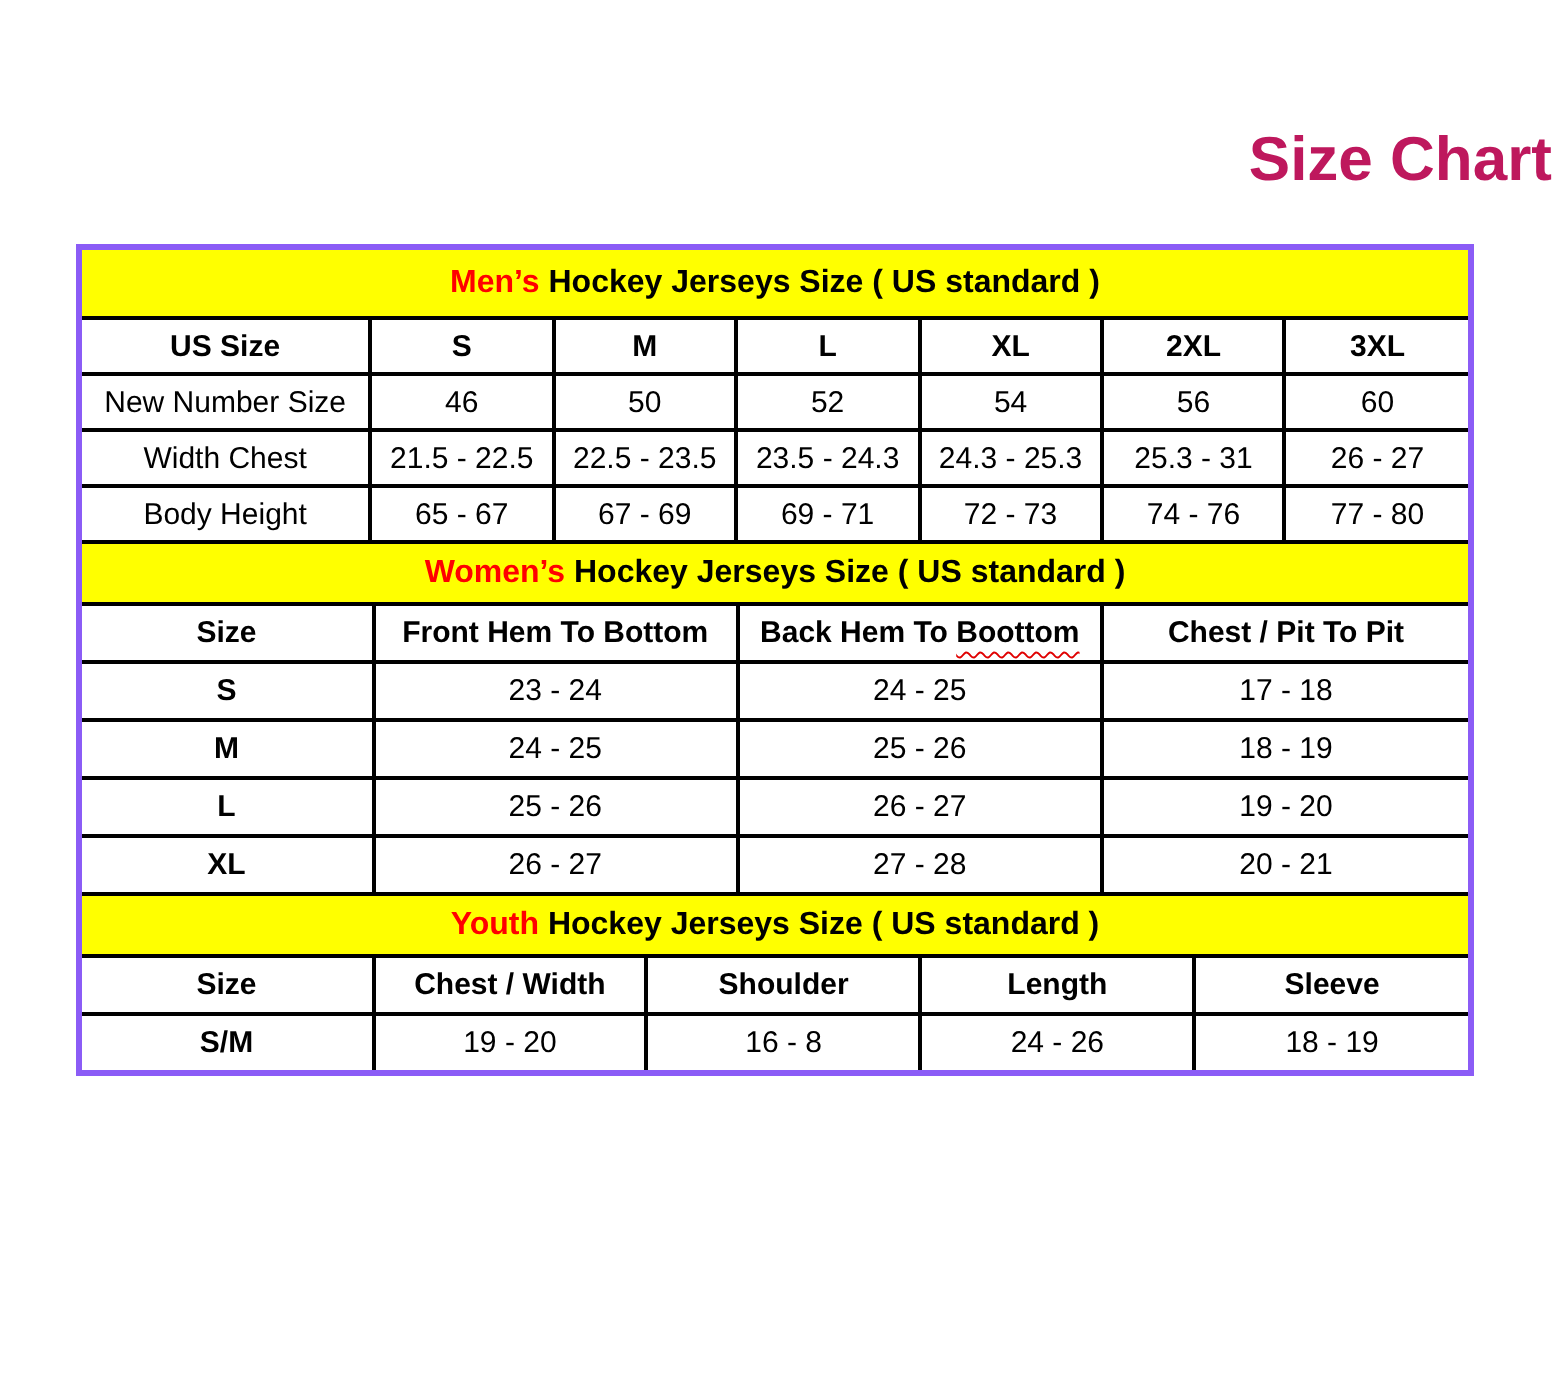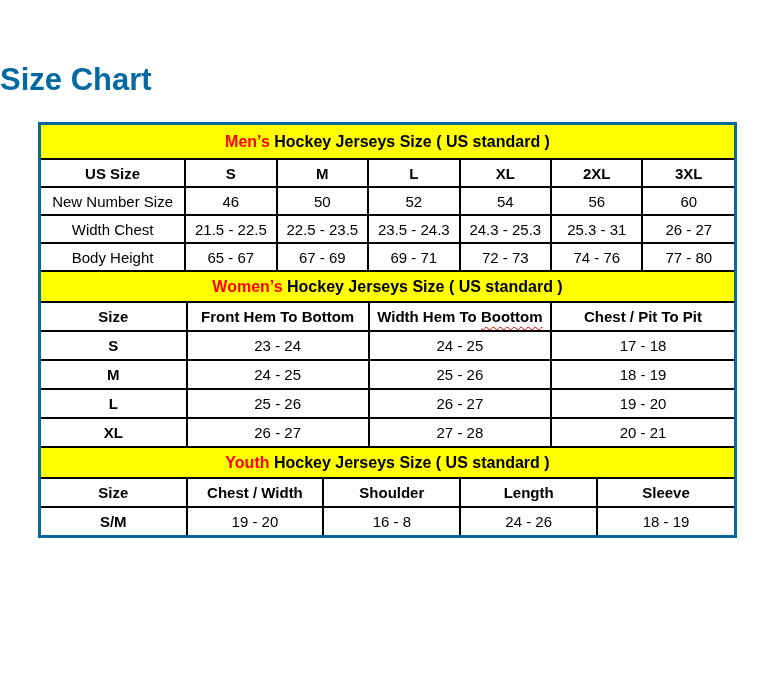--- a/index.html
+++ b/index.html
@@ -3,26 +3,26 @@
 <meta charset="utf-8">
 <style>
   html,body{margin:0;padding:0;}
   body{
     width:776px;height:692px;background:#ffffff;
     font-family:"Liberation Sans","DejaVu Sans",sans-serif;
     position:relative;overflow:hidden;color:#000;
   }
   .page-title{
     position:absolute;top:62px;left:0;width:776px;
-    text-align:left;font-size:31px;font-weight:bold;
-    color:#0369a1;letter-spacing:0px;margin:0;
+    text-align:right;font-size:31px;font-weight:bold;
+    color:#be185d;letter-spacing:0px;margin:0;
   }
   .chart-wrapper{
     position:absolute;left:38px;top:122px;width:699px;
-    border:3px solid #0369a1;box-sizing:border-box;background:#fff;
+    border:3px solid #8b5cf6;box-sizing:border-box;background:#fff;
   }
   .band{
     background:#ffff00;height:33px;
     display:flex;align-items:center;justify-content:center;
     font-weight:bold;font-size:16px;
     border-bottom:2px solid #000;
   }
   .band.mid{border-top:2px solid #000;height:29px;}
   .hl{color:#ff0000;}
   table{border-collapse:collapse;width:100%;table-layout:fixed;}
@@ -115,21 +115,21 @@
     <colgroup>
       <col style="width:21%">
         <col style="width:26.3%">
         <col style="width:26.3%">
         <col style="width:26.4%">
     </colgroup>
     <tbody>
       <tr>
         <th>Size</th>
         <th>Front Hem To Bottom</th>
-        <th><span>Width Hem To</span> <span class="wavy">Boottom</span></th>
+        <th><span>Back Hem To</span> <span class="wavy">Boottom</span></th>
         <th>Chest / Pit To Pit</th>
       </tr>
       <tr>
         <td class="rowlabel">S</td>
         <td>23 - 24</td>
         <td>24 - 25</td>
         <td>17 - 18</td>
       </tr>
       <tr>
         <td class="rowlabel">M</td>

